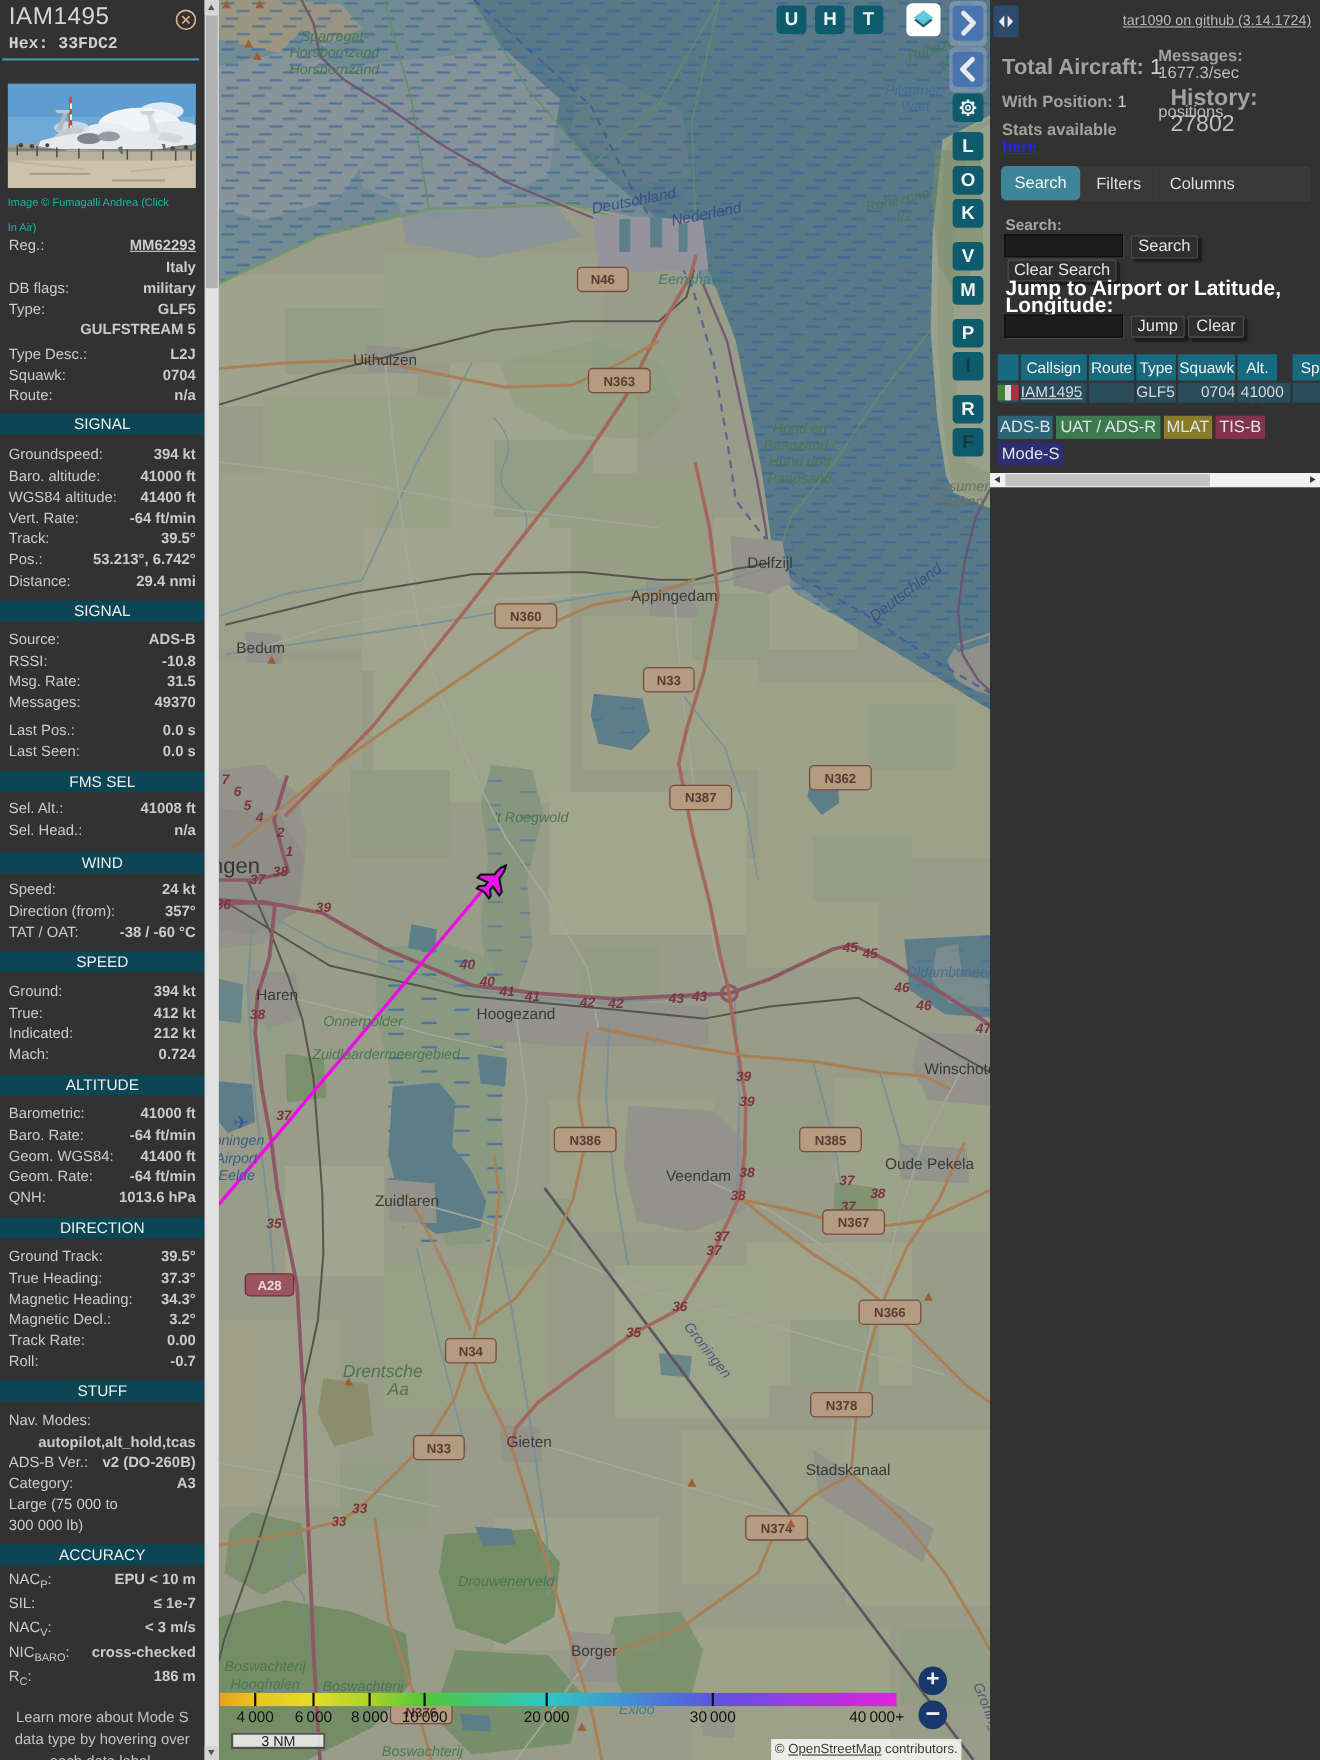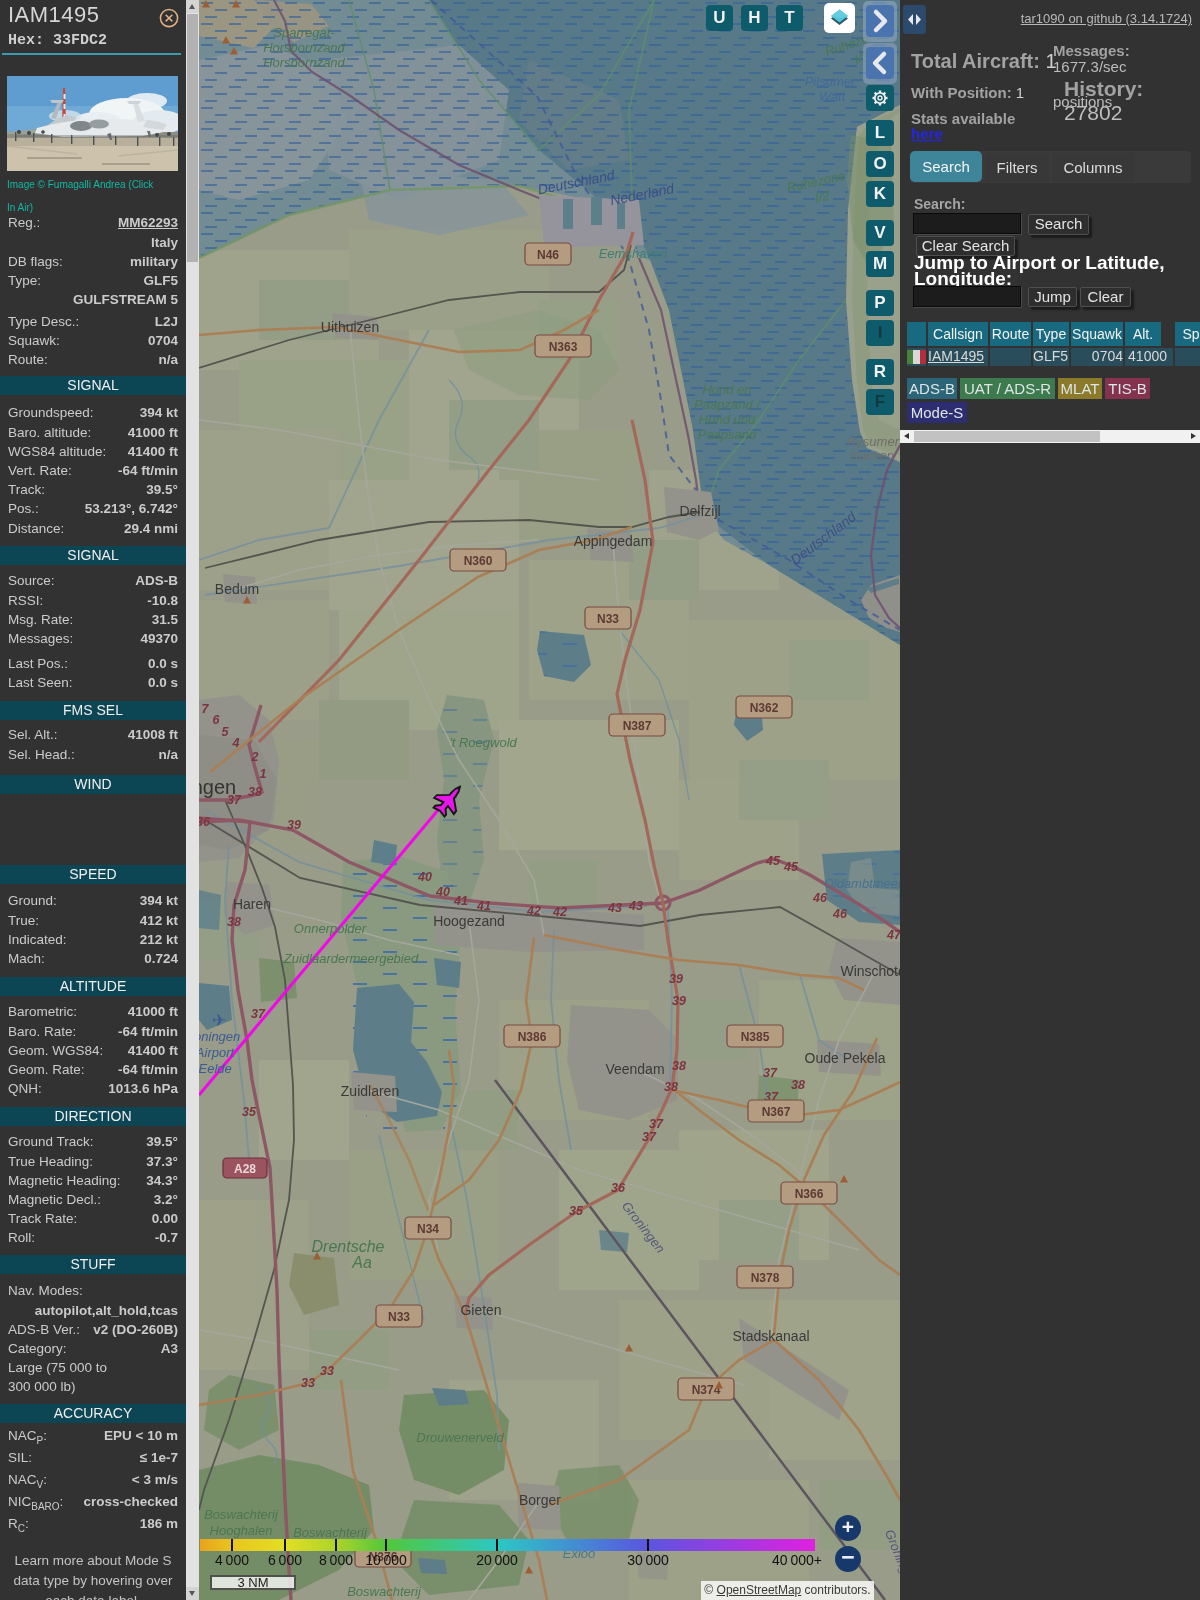--- a/index.html
+++ b/index.html
@@ -179,20 +179,34 @@
 <div class="r">
         <span>Sel. Alt.:</span>
         <b>41008 ft</b>
       </div>
 <div class="r">
         <span>Sel. Head.:</span>
         <b>n/a</b>
       </div>
 </div>
 <div class="hd sh" style="top:775px">WIND</div>
+<div class="rows" style="top:799.4px">
+<div class="r">
+        <span>Speed:</span>
+        <b>24 kt</b>
+      </div>
+<div class="r">
+        <span>Direction (from):</span>
+        <b>357°</b>
+      </div>
+<div class="r">
+        <span>TAT / OAT:</span>
+        <b>-38 / -60 °C</b>
+      </div>
+</div>
 <div class="hd sh" style="top:865px">SPEED</div>
 <div class="rows" style="top:891.4px">
 <div class="r">
         <span>Ground:</span>
         <b>394 kt</b>
       </div>
 <div class="r">
         <span>True:</span>
         <b>412 kt</b>
       </div>

